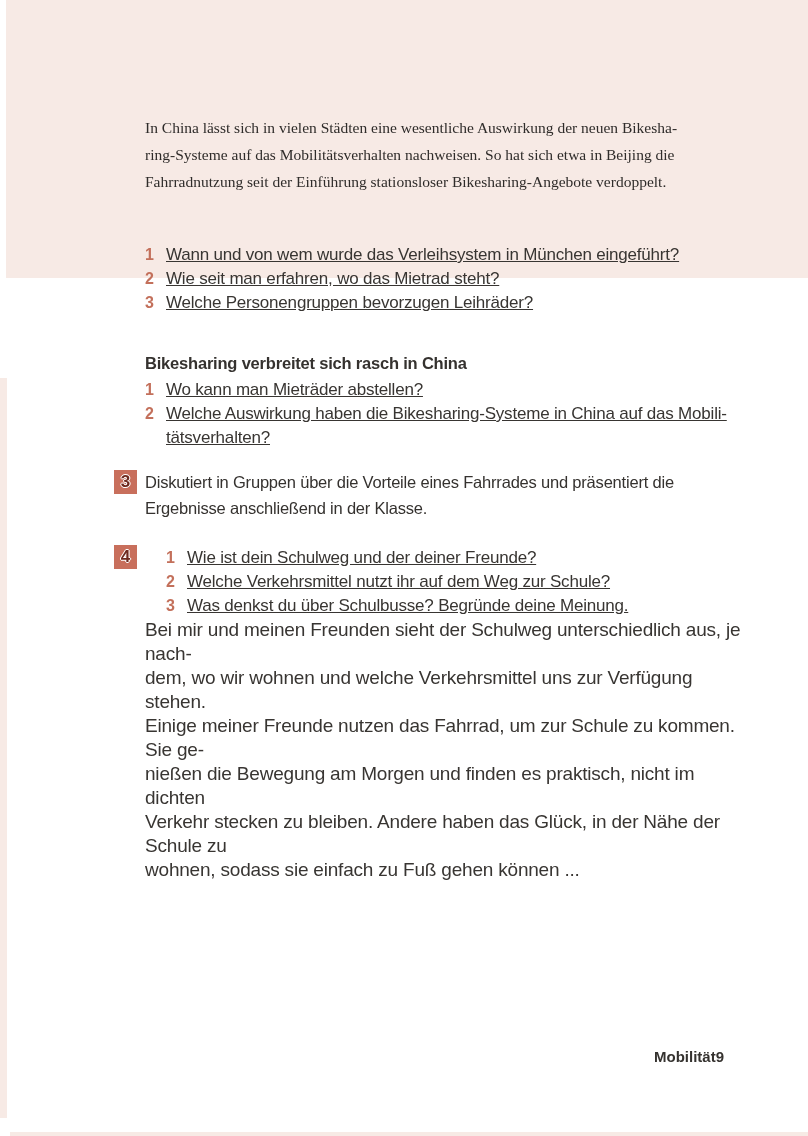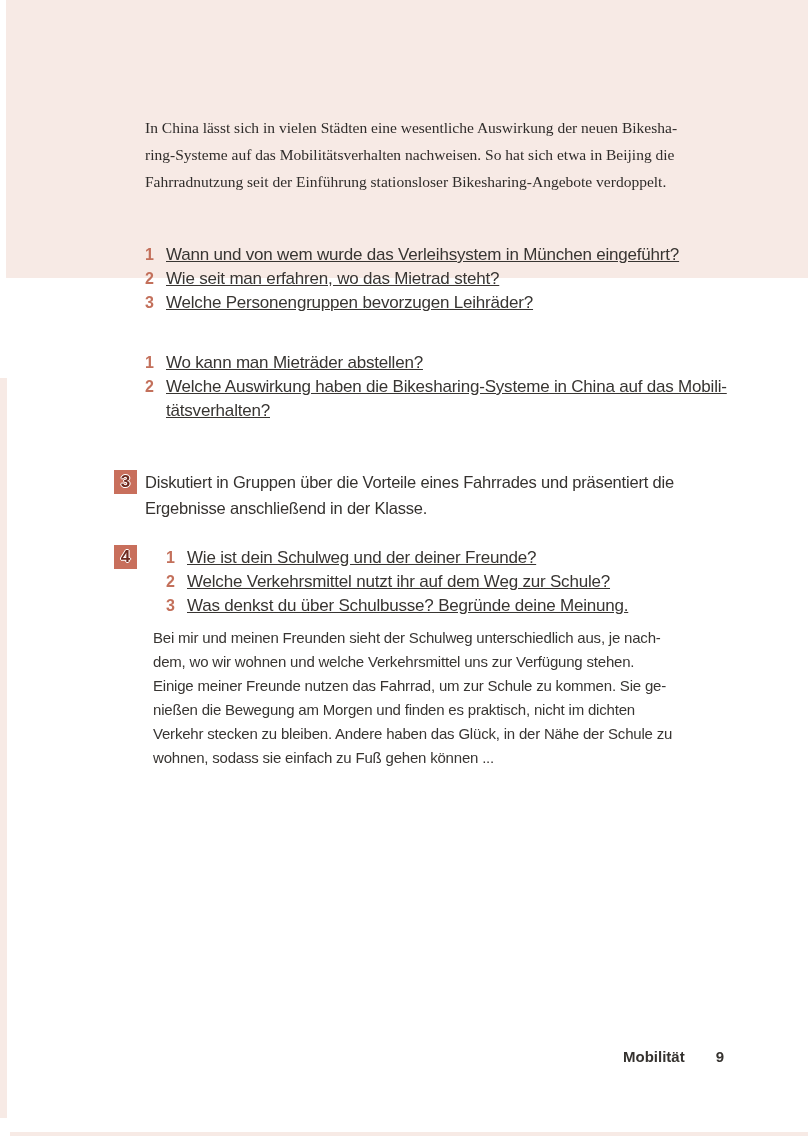--- a/index.html
+++ b/index.html
@@ -58,27 +58,27 @@
   .task-title{
     margin:0;font-size:16.5px;line-height:26px;font-weight:normal;
     letter-spacing:-0.2px;color:#35322f;white-space:pre-line;
   }
   .task-items{margin-top:2px;margin-left:21px;}
   .example-label{
     margin:0;font-size:16px;line-height:24px;font-weight:bold;
     color:#c3705b;letter-spacing:-0.2px;
   }
   .example-text{
-    margin:8px;font-size:15px;line-height:24px;letter-spacing:-0.2px;
+    margin:0;font-size:19px;line-height:24px;letter-spacing:-0.2px;
     white-space:pre-line;
   }
   
   .footer{
     position:absolute;top:1048px;right:84px;
-    display:flex;align-items:baseline;gap:31px;
+    display:flex;align-items:baseline;
     font-weight:bold;font-size:15px;color:#35322f;
   }
 </style>
 </head>
 <body>
 
 <div class="top-block">
   <p class="intro">In China lässt sich in vielen Städten eine wesentliche Auswirkung der neuen Bikesha-
 ring-Systeme auf das Mobilitätsverhalten nachweisen. So hat sich etwa in Beijing die
 Fahrradnutzung seit der Einführung stationsloser Bikesharing-Angebote verdoppelt.</p>
@@ -95,20 +95,21 @@
     <span class="num">2</span>
     <span class="txt">Wie seit man erfahren, wo das Mietrad steht?</span>
   </div>
   <div class="item">
     <span class="num">3</span>
     <span class="txt">Welche Personengruppen bevorzugen Leihräder?</span>
   </div>
 </section>
 
 <section class="qsec" style="top:351px">
+  <h3>Bikesharing verbreitet sich rasch in China</h3>
   <div class="item">
     <span class="num">1</span>
     <span class="txt">Wo kann man Mieträder abstellen?</span>
   </div>
   <div class="item">
     <span class="num">2</span>
     <span class="txt">Welche Auswirkung haben die Bikesharing-Systeme in China auf das Mobili-
 tätsverhalten?</span>
   </div>
 </section>

